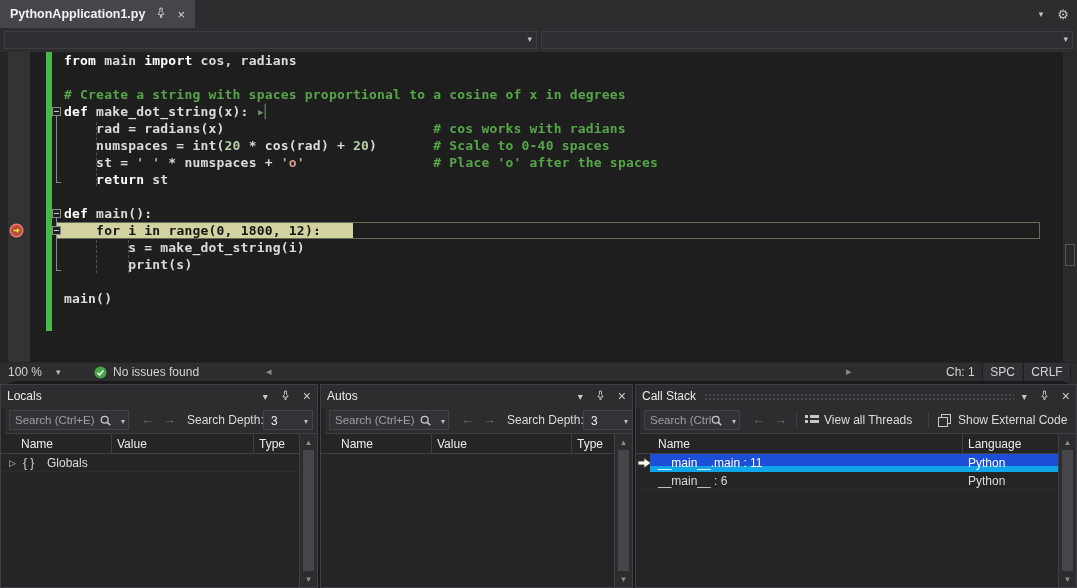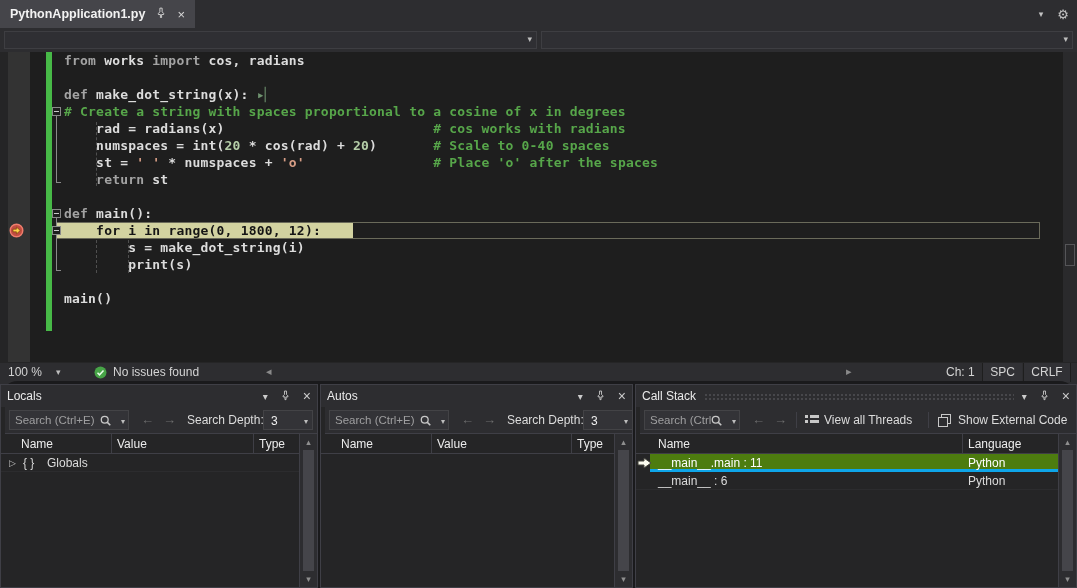--- a/index.html
+++ b/index.html
@@ -20,21 +20,21 @@
   .navcombo .ncaret { position:absolute; right:4px; top:2px; color:#bdbdbd; font-size:9px; }
 
   
   #editor { position:absolute; left:0; top:52px; width:1077px; height:310px; background:#1e1e1e; overflow:hidden; }
   #gutter0 { position:absolute; left:0; top:0; width:8px; height:100%; background:#252526; }
   #gutter  { position:absolute; left:8px; top:0; width:22px; height:100%; background:#333333; }
   #changebar { position:absolute; left:46px; top:0; width:6px; height:279px; background:#47b947; }
   #code-lines { position:absolute; left:64px; top:0; z-index:3;
     font-family:"DejaVu Sans Mono", monospace; font-size:13px; font-weight:bold; letter-spacing:.2px; }
   .code-line { height:17px; line-height:17px; white-space:pre; }
-  .seg.k { color:#a3a3a3; } .seg.p { color:#dcdcdc; } .seg.c { color:#57a64a; }
+  .seg.k { color:#ffffff; } .seg.p { color:#dcdcdc; } .seg.c { color:#57a64a; }
   .seg.s { color:#d69d85; } .seg.n { color:#b5cea8; } .seg.g { color:#6f936f; font-weight:normal; }
   .code-line.hl .seg { color:#151515; }
   #hl-overlay { position:absolute; left:56px; width:984px; height:17px; border:1px solid #6a6a5a; z-index:1; }
   #hl-fill { position:absolute; left:0; top:0; width:296px; height:15px; background:#d2d2a0; }
   .fold-box { position:absolute; left:52px; width:9px; height:9px; background:#1e1e1e;
     border:1px solid #8a8a8a; z-index:4; }
   .fold-box i { position:absolute; left:1px; top:3px; width:5px; height:1px; background:#c8c8c8; }
   .bracket { position:absolute; border-left:1px solid #8a8a8a; border-bottom:1px solid #8a8a8a; width:5px; z-index:2; }
   .iguide { position:absolute; border-left:1px dashed #4f4f4f; width:1px; z-index:2; }
   #bp-glyph { position:absolute; left:9px; z-index:5; }
@@ -74,21 +74,21 @@
   .depth-combo .dv { position:absolute; left:7px; top:3px; }
   .depth-combo .dc { position:absolute; right:4px; top:6px; font-size:8px; color:#bdbdbd; }
   .tsep { position:absolute; top:5px; width:1px; height:16px; background:#3f3f46; }
   .phead { position:absolute; left:0; top:49px; right:0; height:20px; border-bottom:1px solid #3f3f46;
     color:#ececec; font-size:12px; }
   .phead span { position:absolute; top:3px; }
   .hdiv { position:absolute; top:0; width:1px; height:20px; background:#3f3f46; }
   .pbody { position:absolute; left:0; top:69px; right:18px; bottom:0; font-size:12px; color:#dcdcdc; }
   .prow { position:relative; height:18px; line-height:18px; border-bottom:1px solid #2c2c2e; }
   .prow .cell { position:absolute; top:0; white-space:nowrap; }
-  .prow.sel { background:#4d7c0f; color:#ffffff; border-bottom:3px solid #0ea5e9; }
+  .prow.sel { background:#1d4ed8; color:#ffffff; border-bottom:6px solid #0ea5e9; }
   .prow.sel .arrowmargin { position:absolute; left:0; top:0; width:14px; height:18px; background:#252526; }
   .prow svg.cur { position:absolute; left:1px; top:2px; z-index:2; }
   .vscroll { position:absolute; right:0; top:49px; bottom:0; width:18px; background:#2d2d30;
     border-left:1px solid #3f3f46; }
   .vscroll .ar { position:absolute; left:0; width:17px; text-align:center; color:#8f8f8f; font-size:9px; }
   .vthumb { position:absolute; left:3px; top:16px; bottom:16px; width:11px; background:#45454a; }
 </style>
 </head>
 <body>
 
@@ -133,24 +133,24 @@
   <div class="iguide" style="left:128px; top:188px; height:33px;"></div>
 
   <div id="bp-glyph" style="top: 171px;">
     <svg width="15" height="15" viewBox="0 0 15 15">
       <circle cx="7.5" cy="7.5" r="6.3" fill="#c24d42" stroke="#ef7e6d" stroke-width="1.4"></circle>
       <path d="M4 6.2h3.4V4.1l3.9 3.4-3.9 3.4V8.8H4z" fill="#ffd24a" stroke="#6b3a00" stroke-width="0.6"></path>
     </svg>
   </div>
 
   <div id="code-lines">
-      <div class="code-line"><span class="seg k">from</span><span class="seg p"> works </span><span class="seg k">import</span><span class="seg p"> cos, radians</span></div>
+      <div class="code-line"><span class="seg k">from</span><span class="seg p"> main </span><span class="seg k">import</span><span class="seg p"> cos, radians</span></div>
       <div class="code-line"></div>
+      <div class="code-line"><span class="seg c"># Create a string with spaces proportional to a cosine of x in degrees</span></div>
       <div class="code-line"><span class="seg k">def</span><span class="seg p"> make_dot_string(x): </span><span class="seg g">▸▏</span></div>
-      <div class="code-line"><span class="seg c"># Create a string with spaces proportional to a cosine of x in degrees</span></div>
       <div class="code-line"><span class="seg p">    rad = radians(x)</span><span class="seg c">                          # cos works with radians</span></div>
       <div class="code-line"><span class="seg p">    numspaces = int(</span><span class="seg n">20</span><span class="seg p"> * cos(rad) + </span><span class="seg n">20</span><span class="seg p">)</span><span class="seg c">       # Scale to 0-40 spaces</span></div>
       <div class="code-line"><span class="seg p">    st = </span><span class="seg s">' '</span><span class="seg p"> * numspaces + </span><span class="seg s">'o'</span><span class="seg c">                # Place 'o' after the spaces</span></div>
       <div class="code-line"><span class="seg p">    </span><span class="seg k">return</span><span class="seg p"> st</span></div>
       <div class="code-line"></div>
       <div class="code-line"><span class="seg k">def</span><span class="seg p"> main():</span></div>
       <div class="code-line hl"><span class="seg p">    </span><span class="seg k">for</span><span class="seg p"> i </span><span class="seg k">in</span><span class="seg p"> range(</span><span class="seg n">0</span><span class="seg p">, </span><span class="seg n">1800</span><span class="seg p">, </span><span class="seg n">12</span><span class="seg p">):</span></div>
       <div class="code-line"><span class="seg p">        s = make_dot_string(i)</span></div>
       <div class="code-line"><span class="seg p">        print(s)</span></div>
       <div class="code-line"></div>

